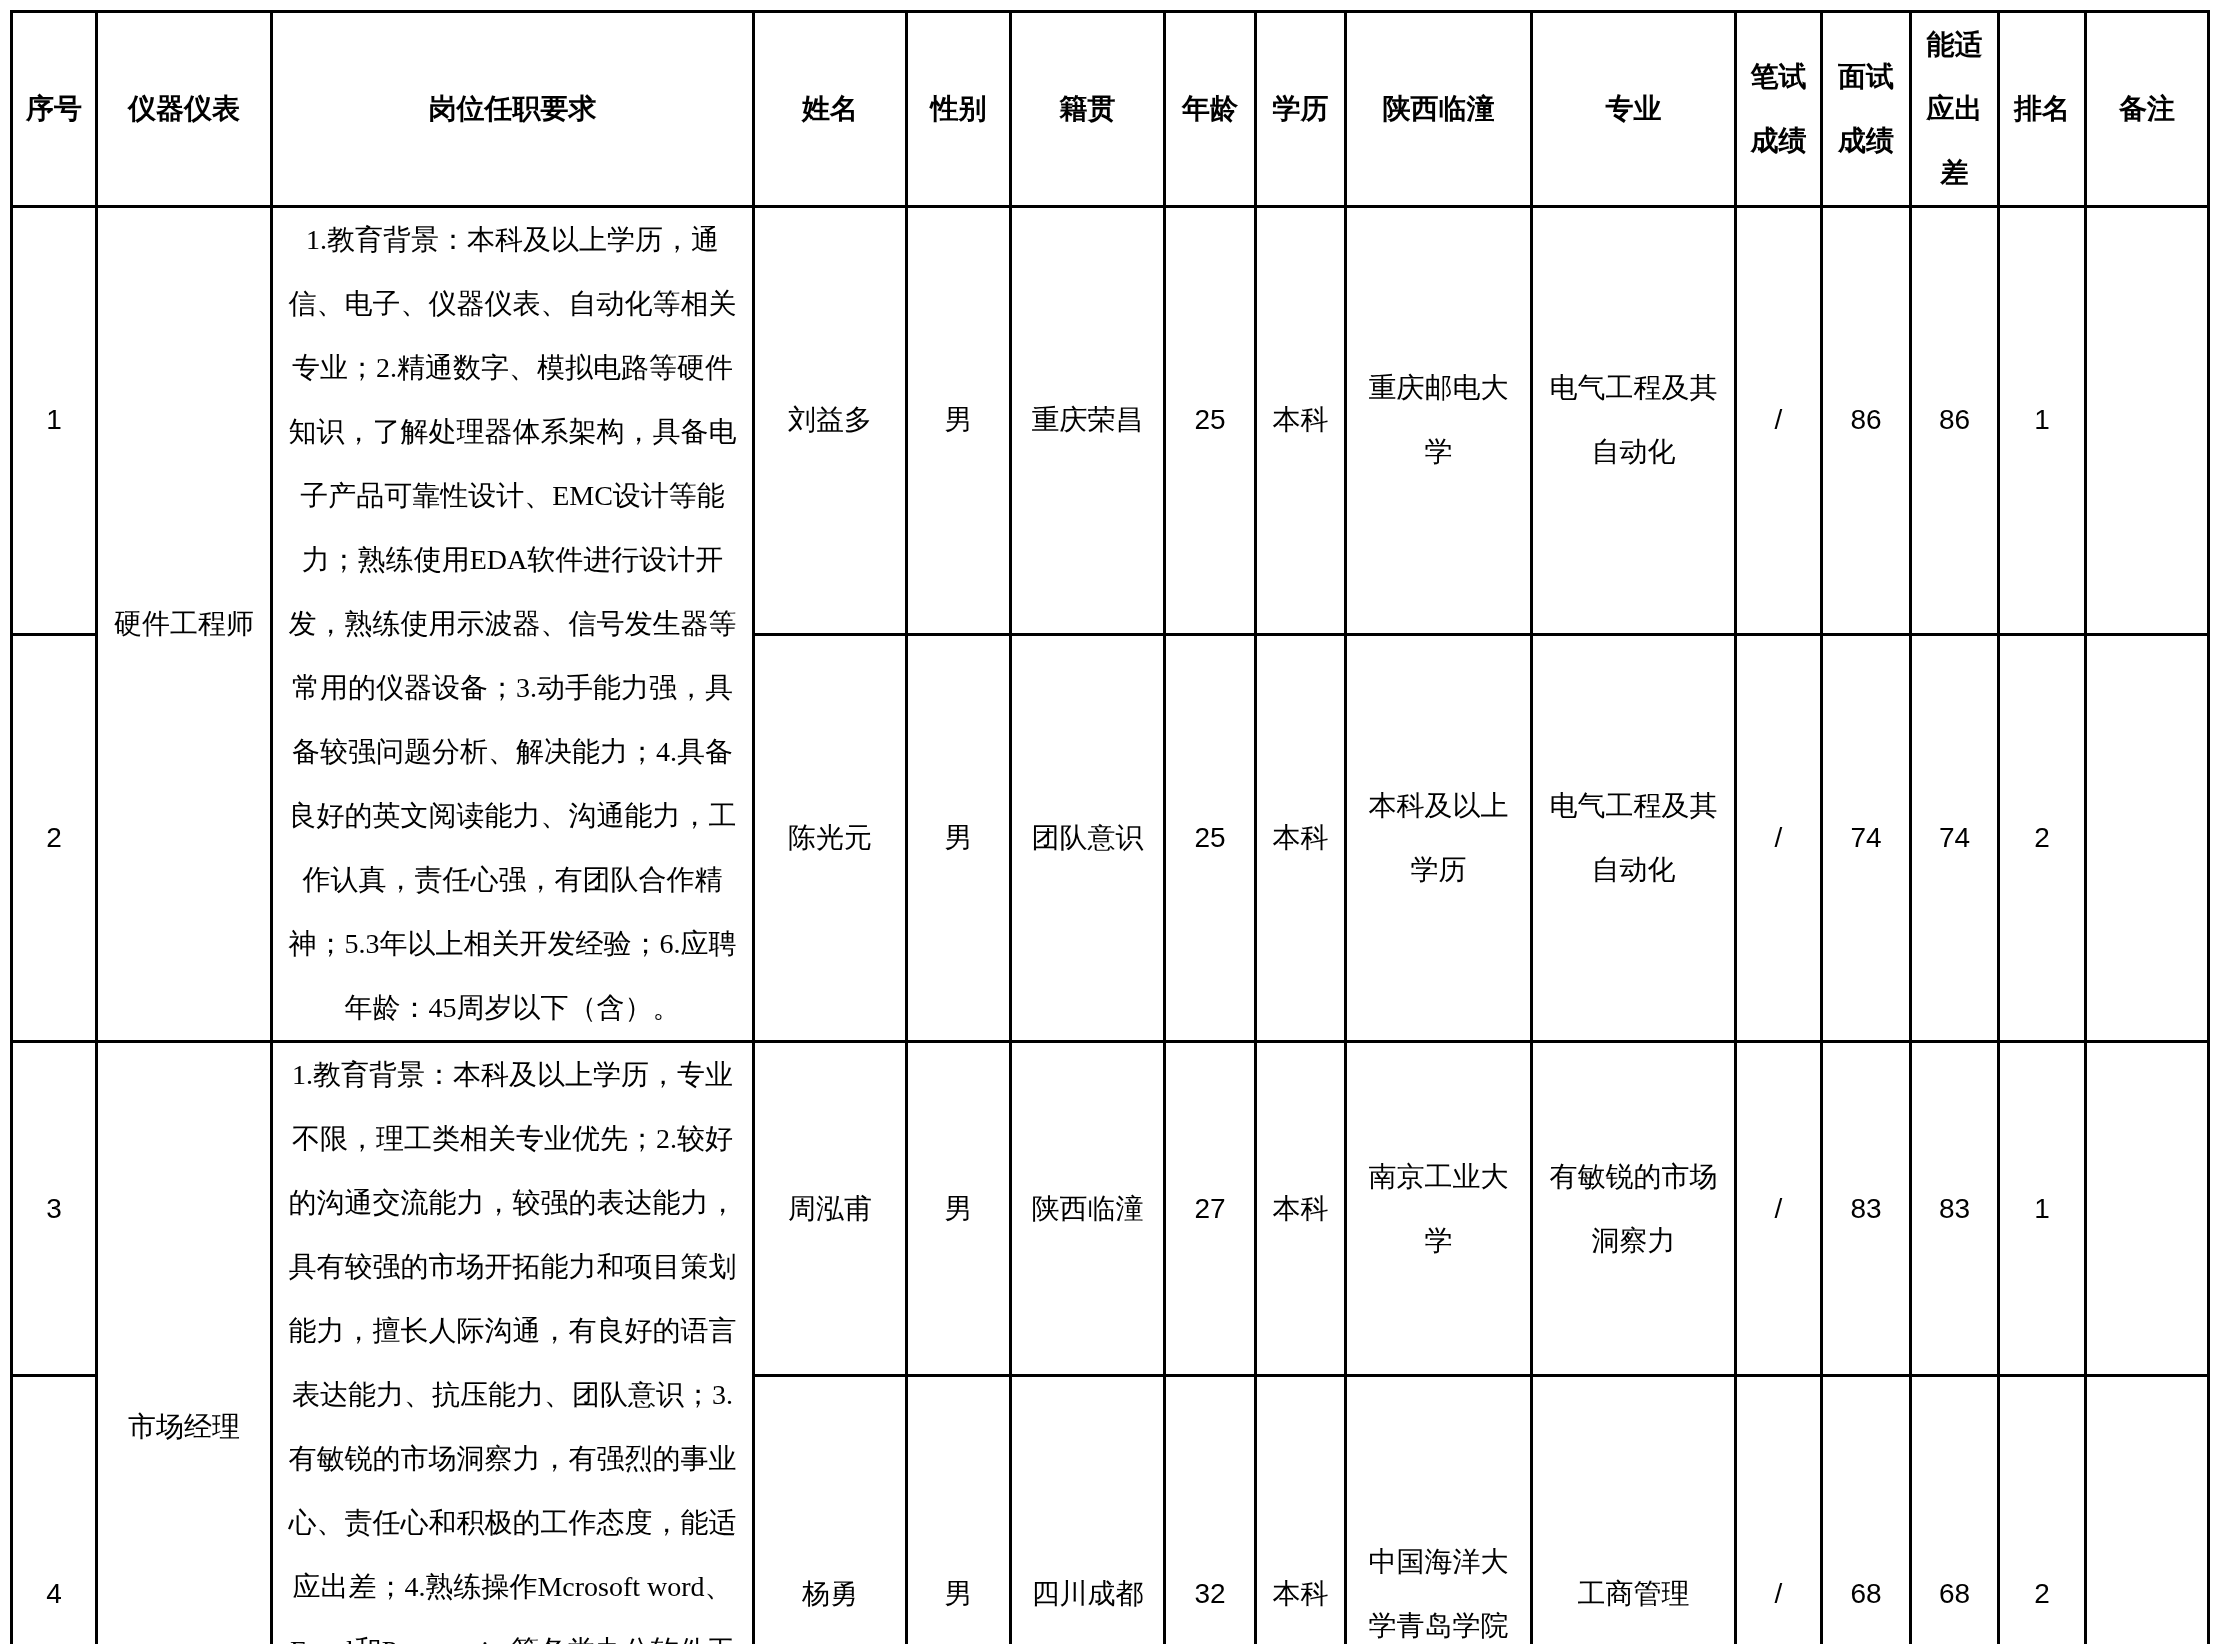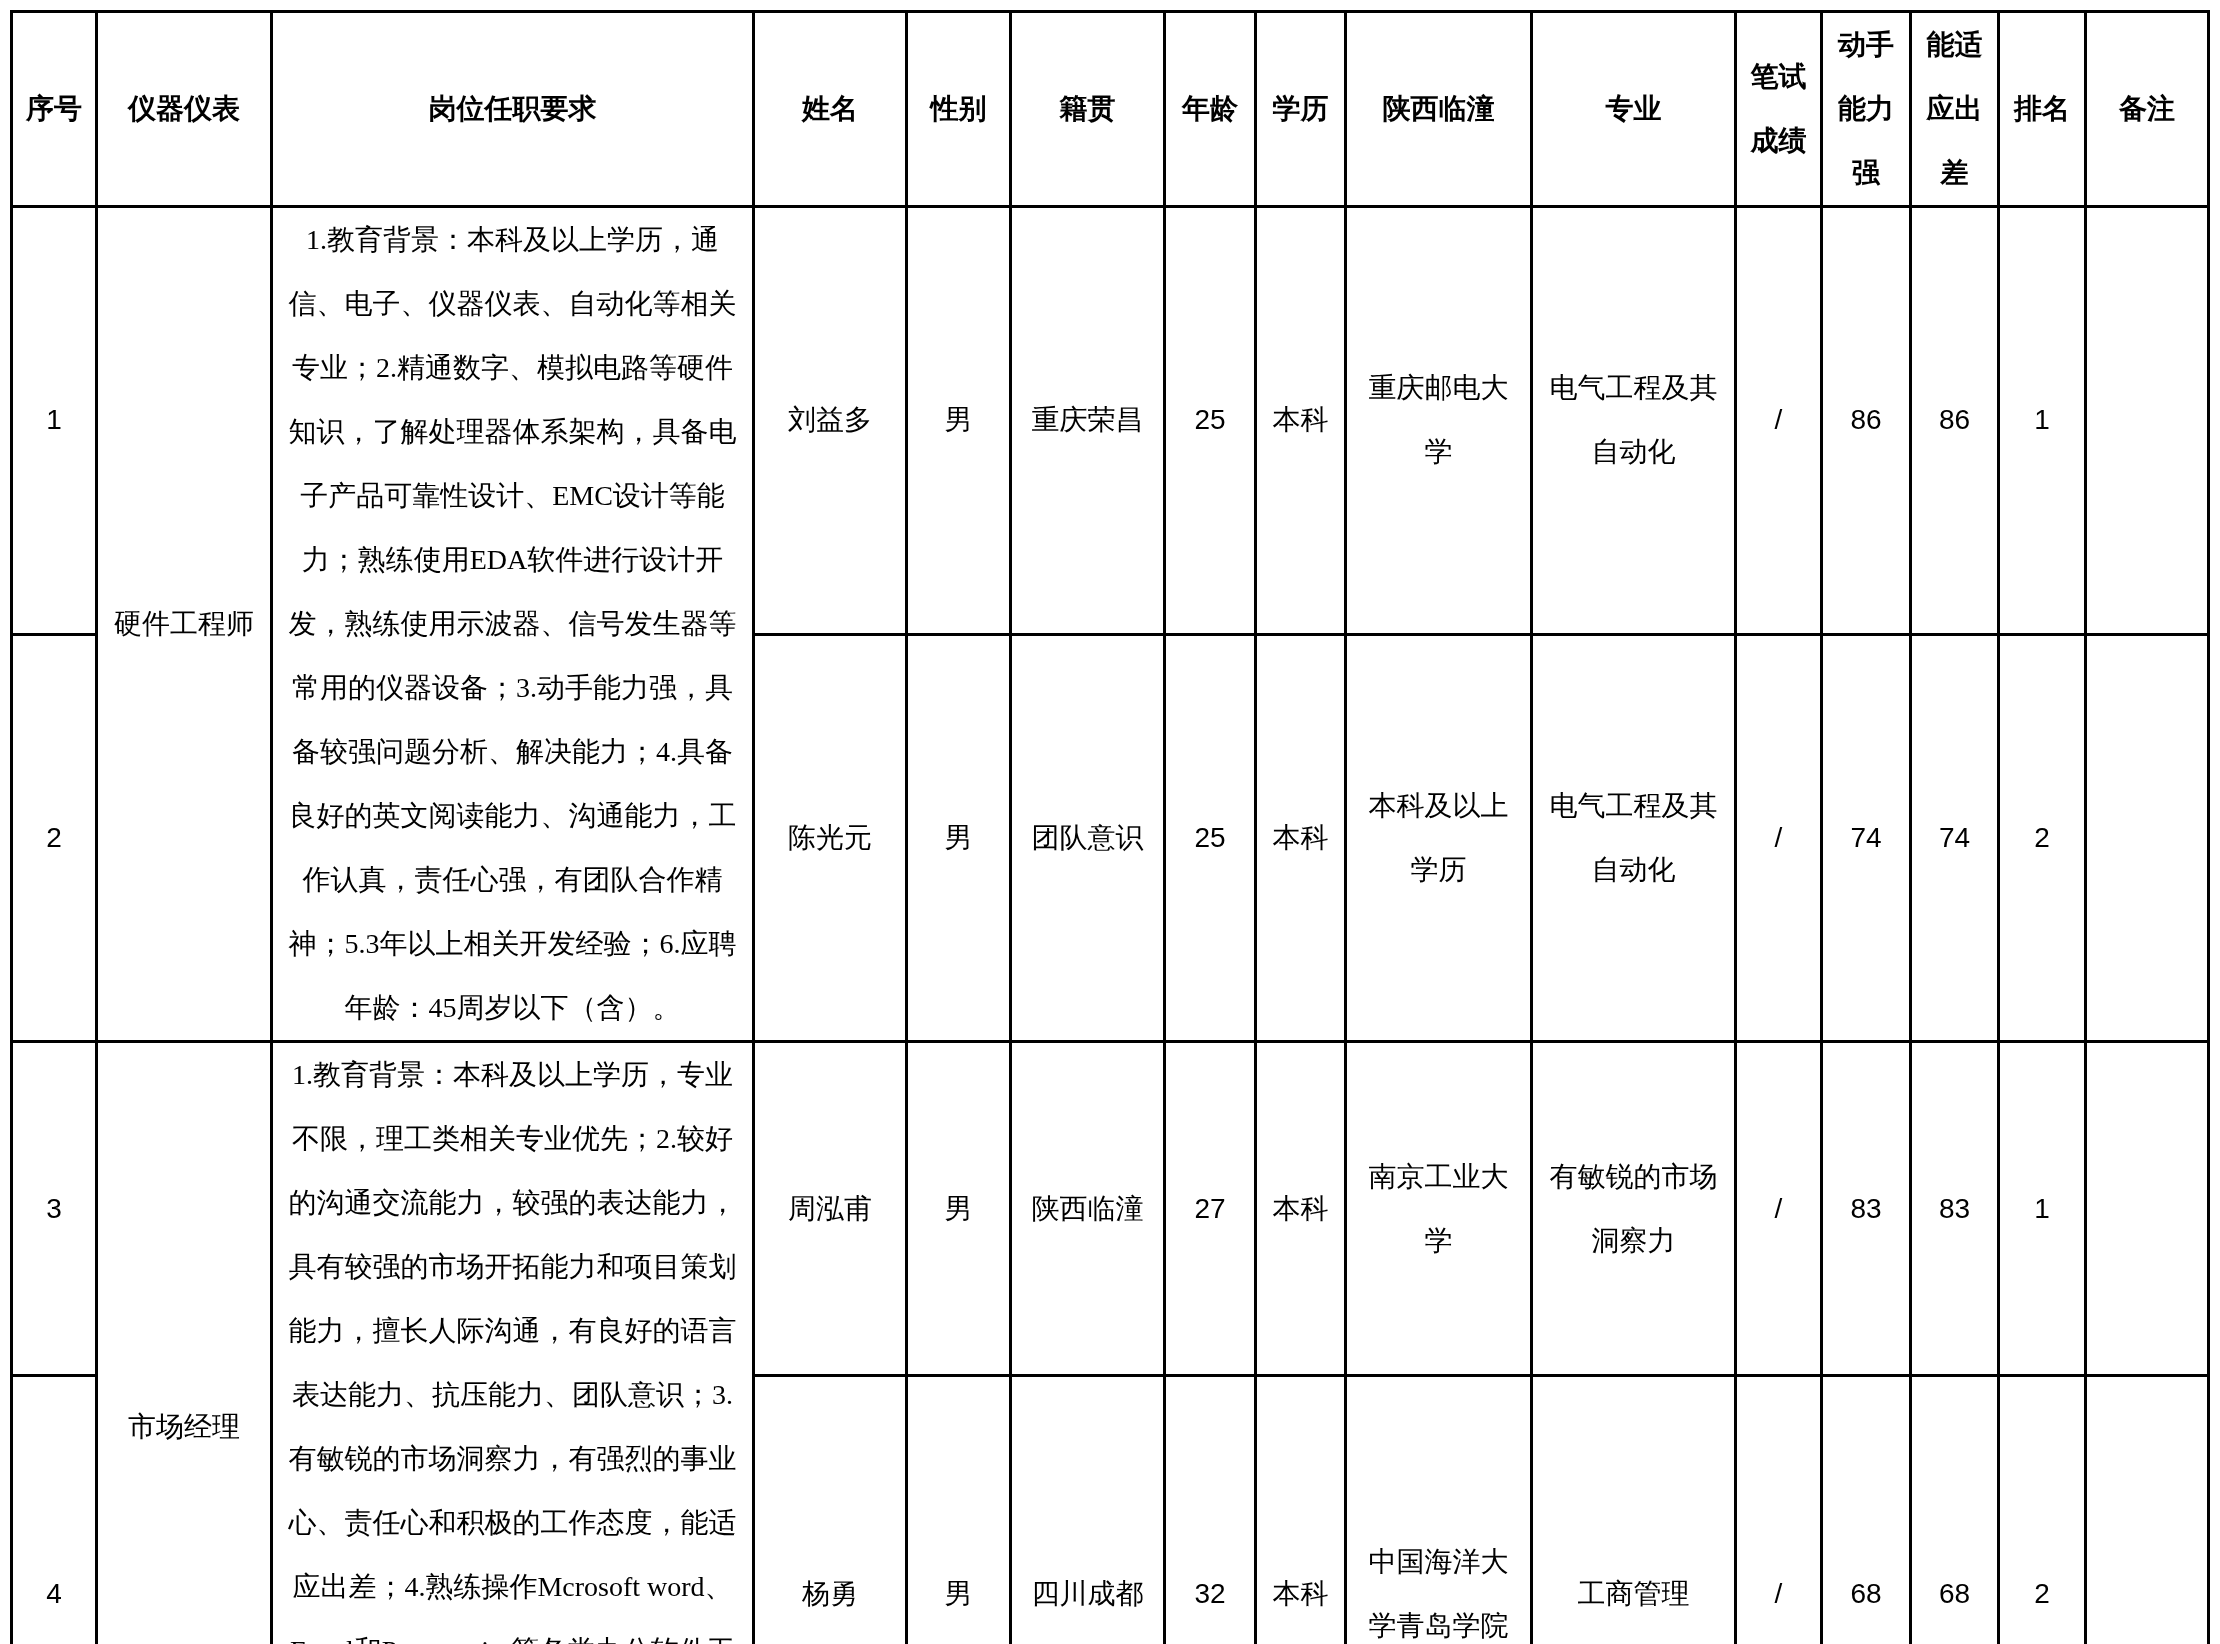--- a/index.html
+++ b/index.html
@@ -64,21 +64,21 @@
       <th>仪器仪表</th>
       <th>岗位任职要求</th>
       <th>姓名</th>
       <th>性别</th>
       <th>籍贯</th>
       <th>年龄</th>
       <th>学历</th>
       <th>陕西临潼</th>
       <th>专业</th>
       <th>笔试成绩</th>
-      <th>动手能力强</th>
+      <th>面试成绩</th>
       <th>能适应出差</th>
       <th>排名</th>
       <th>备注</th>
     </tr>
 
     <tr class="tr-1">
       <td class="num">1</td>
       <td rowspan="2">硬件工程师</td>
       <td rowspan="2" class="req">1.教育背景：本科及以上学历，通信、电子、仪器仪表、自动化等相关专业；2.精通数字、模拟电路等硬件知识，了解处理器体系架构，具备电子产品可靠性设计、EMC设计等能力；熟练使用EDA软件进行设计开发，熟练使用示波器、信号发生器等常用的仪器设备；3.动手能力强，具备较强问题分析、解决能力；4.具备良好的英文阅读能力、沟通能力，工作认真，责任心强，有团队合作精神；5.3年以上相关开发经验；6.应聘年龄：45周岁以下（含）。</td>
       <td>刘益多</td>

